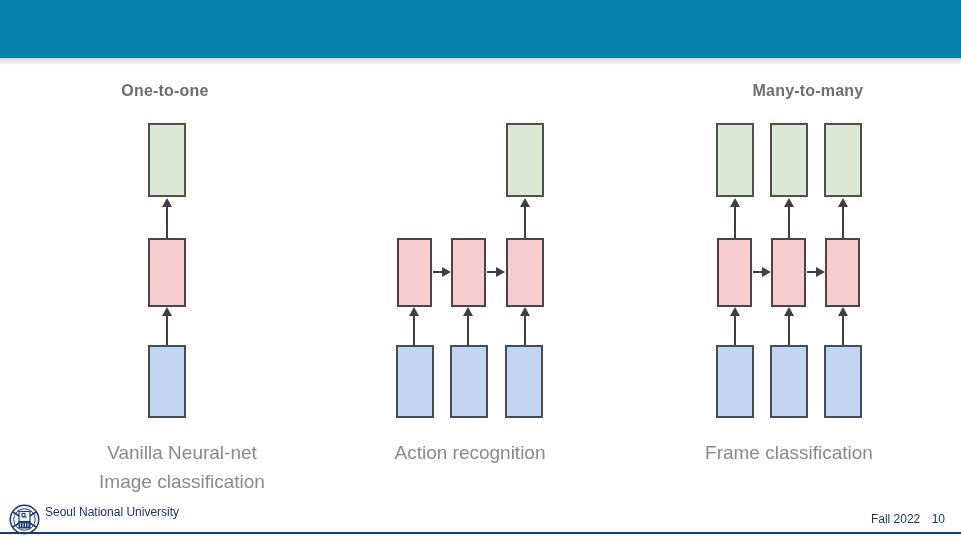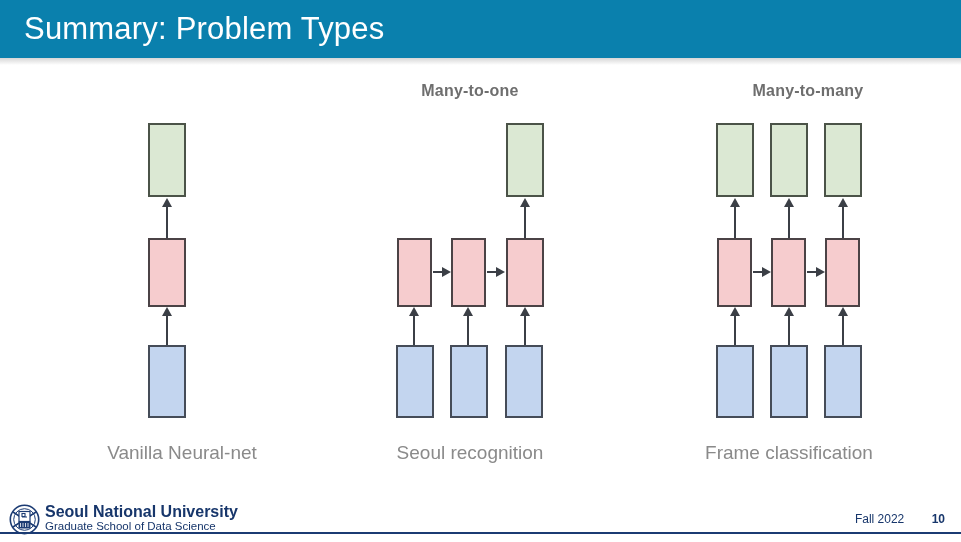--- a/index.html
+++ b/index.html
@@ -136,54 +136,54 @@
     top: 504px;
     width: 31px;
     height: 31px;
   }
   .snu-text {
     position: absolute;
     left: 45px;
     top: 505px;
   }
   .snu-line1 {
-    font-size: 16px;
-    font-weight: bold;
+    font-size: 12px;
+    font-weight: normal;
     color: #17366b;
     line-height: 14px;
     white-space: nowrap;
+    text-align: center;
   }
   .snu-line2 {
     font-size: 11.5px;
     font-weight: normal;
     color: #17366b;
     line-height: 14px;
     white-space: nowrap;
   }
   .footer-right {
     position: absolute;
     right: 16px;
     top: 512px;
     font-size: 12px;
     color: #17366b;
     white-space: nowrap;
   }
   .footer-term { font-weight: normal; }
-  .footer-page { font-weight: bold; margin-left: 24px; }
+  .footer-page { font-weight: normal; margin-left: 8px; }
 </style>
 </head>
 <body>
 
 <div id="slide">
 
   <div class="title-band"></div>
   <div class="title-band-shadow"></div>
-  <div class="slide-title">Summary: Problem Types</div>
-
-  <div class="col-heading" style="left:370px; top:82px; width:200px;">Many-to-one</div>
+
+  <div class="col-heading" style="left:65px; top:82px; width:200px;">One-to-one</div>
   <div class="col-heading" style="left:708px; top:82px; width:200px;">Many-to-many</div>
 
   <div>
     <div class="node green" style="left:148px; top:123px; width:38px; height:74px;"></div>
     <div class="arrow-v" style="left:166px; top:206px; height:32px;"></div>
     <div class="node pink" style="left:148px; top:238px; width:38px; height:69px;"></div>
     <div class="arrow-v" style="left:166px; top:315px; height:30px;"></div>
     <div class="node blue" style="left:148px; top:345px; width:38px; height:73px;"></div>
   </div>
 
@@ -229,24 +229,25 @@
     <div class="arrow-v" style="left:788px; top:315px; height:30px;"></div>
     <div class="arrow-v" style="left:842px; top:315px; height:30px;"></div>
 
     <div class="node blue" style="left:716px; top:345px; width:38px; height:73px;"></div>
     <div class="node blue" style="left:770px; top:345px; width:38px; height:73px;"></div>
     <div class="node blue" style="left:824px; top:345px; width:38px; height:73px;"></div>
   </div>
 
   <div class="caption" style="left:82px; top:438px; width:200px;">
     <div>Vanilla Neural-net</div>
+    <div>Image classification</div>
   </div>
 
   <div class="caption" style="left:370px; top:438px; width:200px;">
-    <div>Seoul recognition</div>
+    <div>Action recognition</div>
   </div>
 
   <div class="caption" style="left:689px; top:438px; width:200px;">
     <div>Frame classification</div>
   </div>
 
   <div class="footer-rule"></div>
 
   <div class="snu-logo">
     <svg viewBox="0 0 31 31" width="31" height="31" aria-hidden="true">
@@ -255,21 +256,20 @@
       <path d="M4 8 L27 23 M27 8 L4 23" stroke="#1b3b73" stroke-width="1.5" fill="none"></path>
       <rect x="10" y="7.5" width="11" height="10" fill="#ffffff" stroke="#1b3b73" stroke-width="1.2"></rect>
       <path d="M13 9.5 h3 v3 h-3 z M13 13 h5" stroke="#1b3b73" stroke-width="1.1" fill="none"></path>
       <rect x="9.5" y="17.5" width="12" height="7" fill="#1b3b73"></rect>
       <path d="M11.5 19 v4 M14 19 v4 M16.5 19 v4 M19 19 v4" stroke="#ffffff" stroke-width="0.8"></path>
     </svg>
   </div>
 
   <div class="snu-text">
     <div class="snu-line1">Seoul National University</div>
-    <div class="snu-line2">Graduate School of Data Science</div>
   </div>
 
   <div class="footer-right">
     <span class="footer-term">Fall 2022</span>
     <span class="footer-page">10</span>
   </div>
 
 </div>
 
 </body></html>

